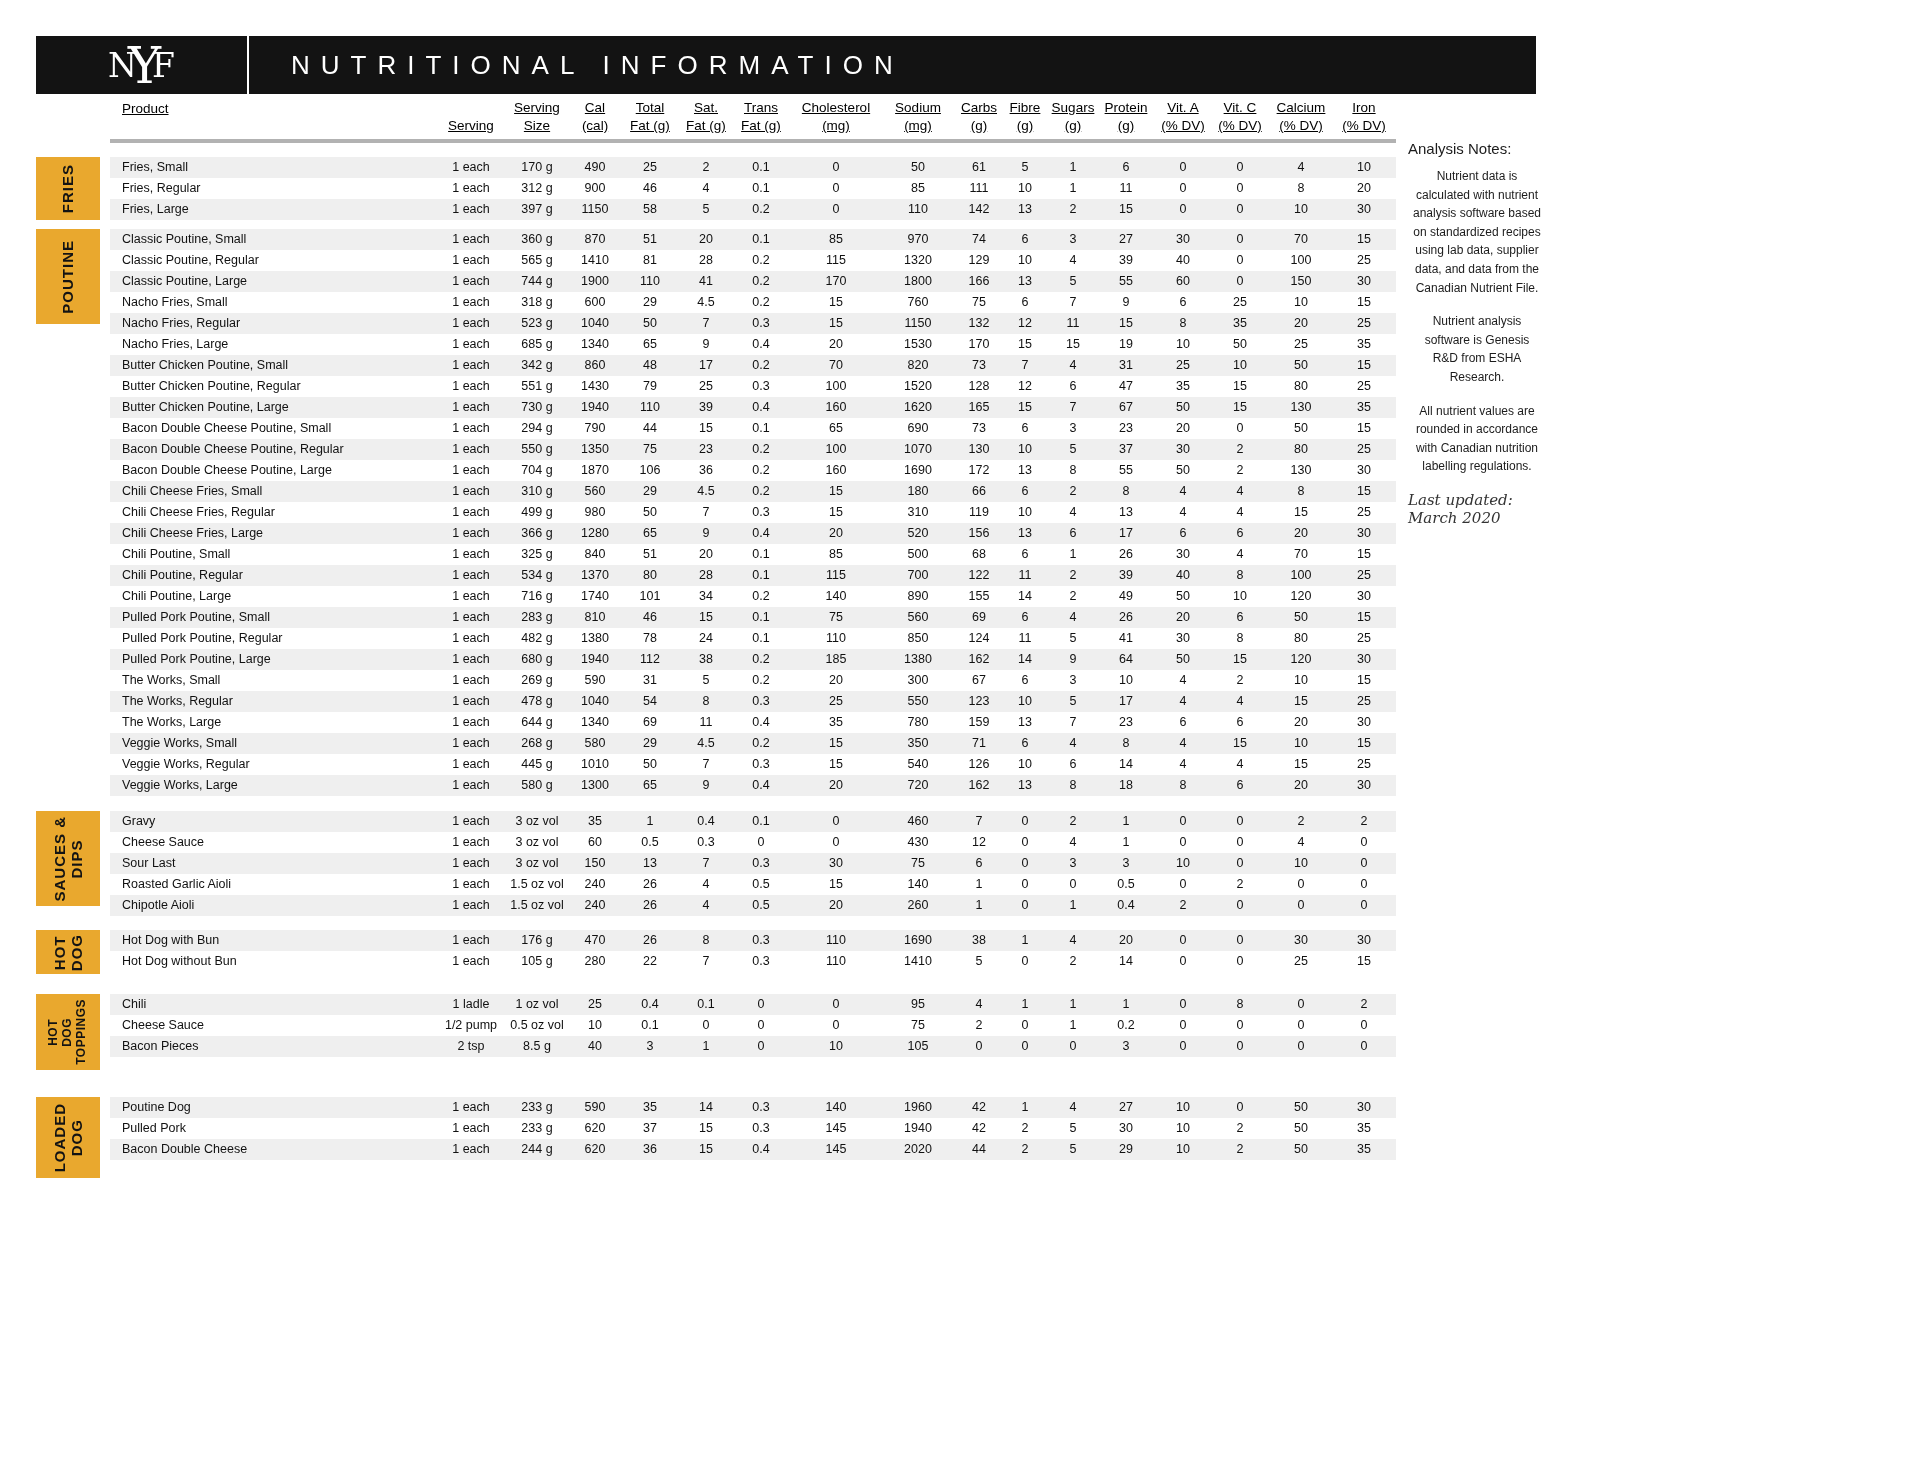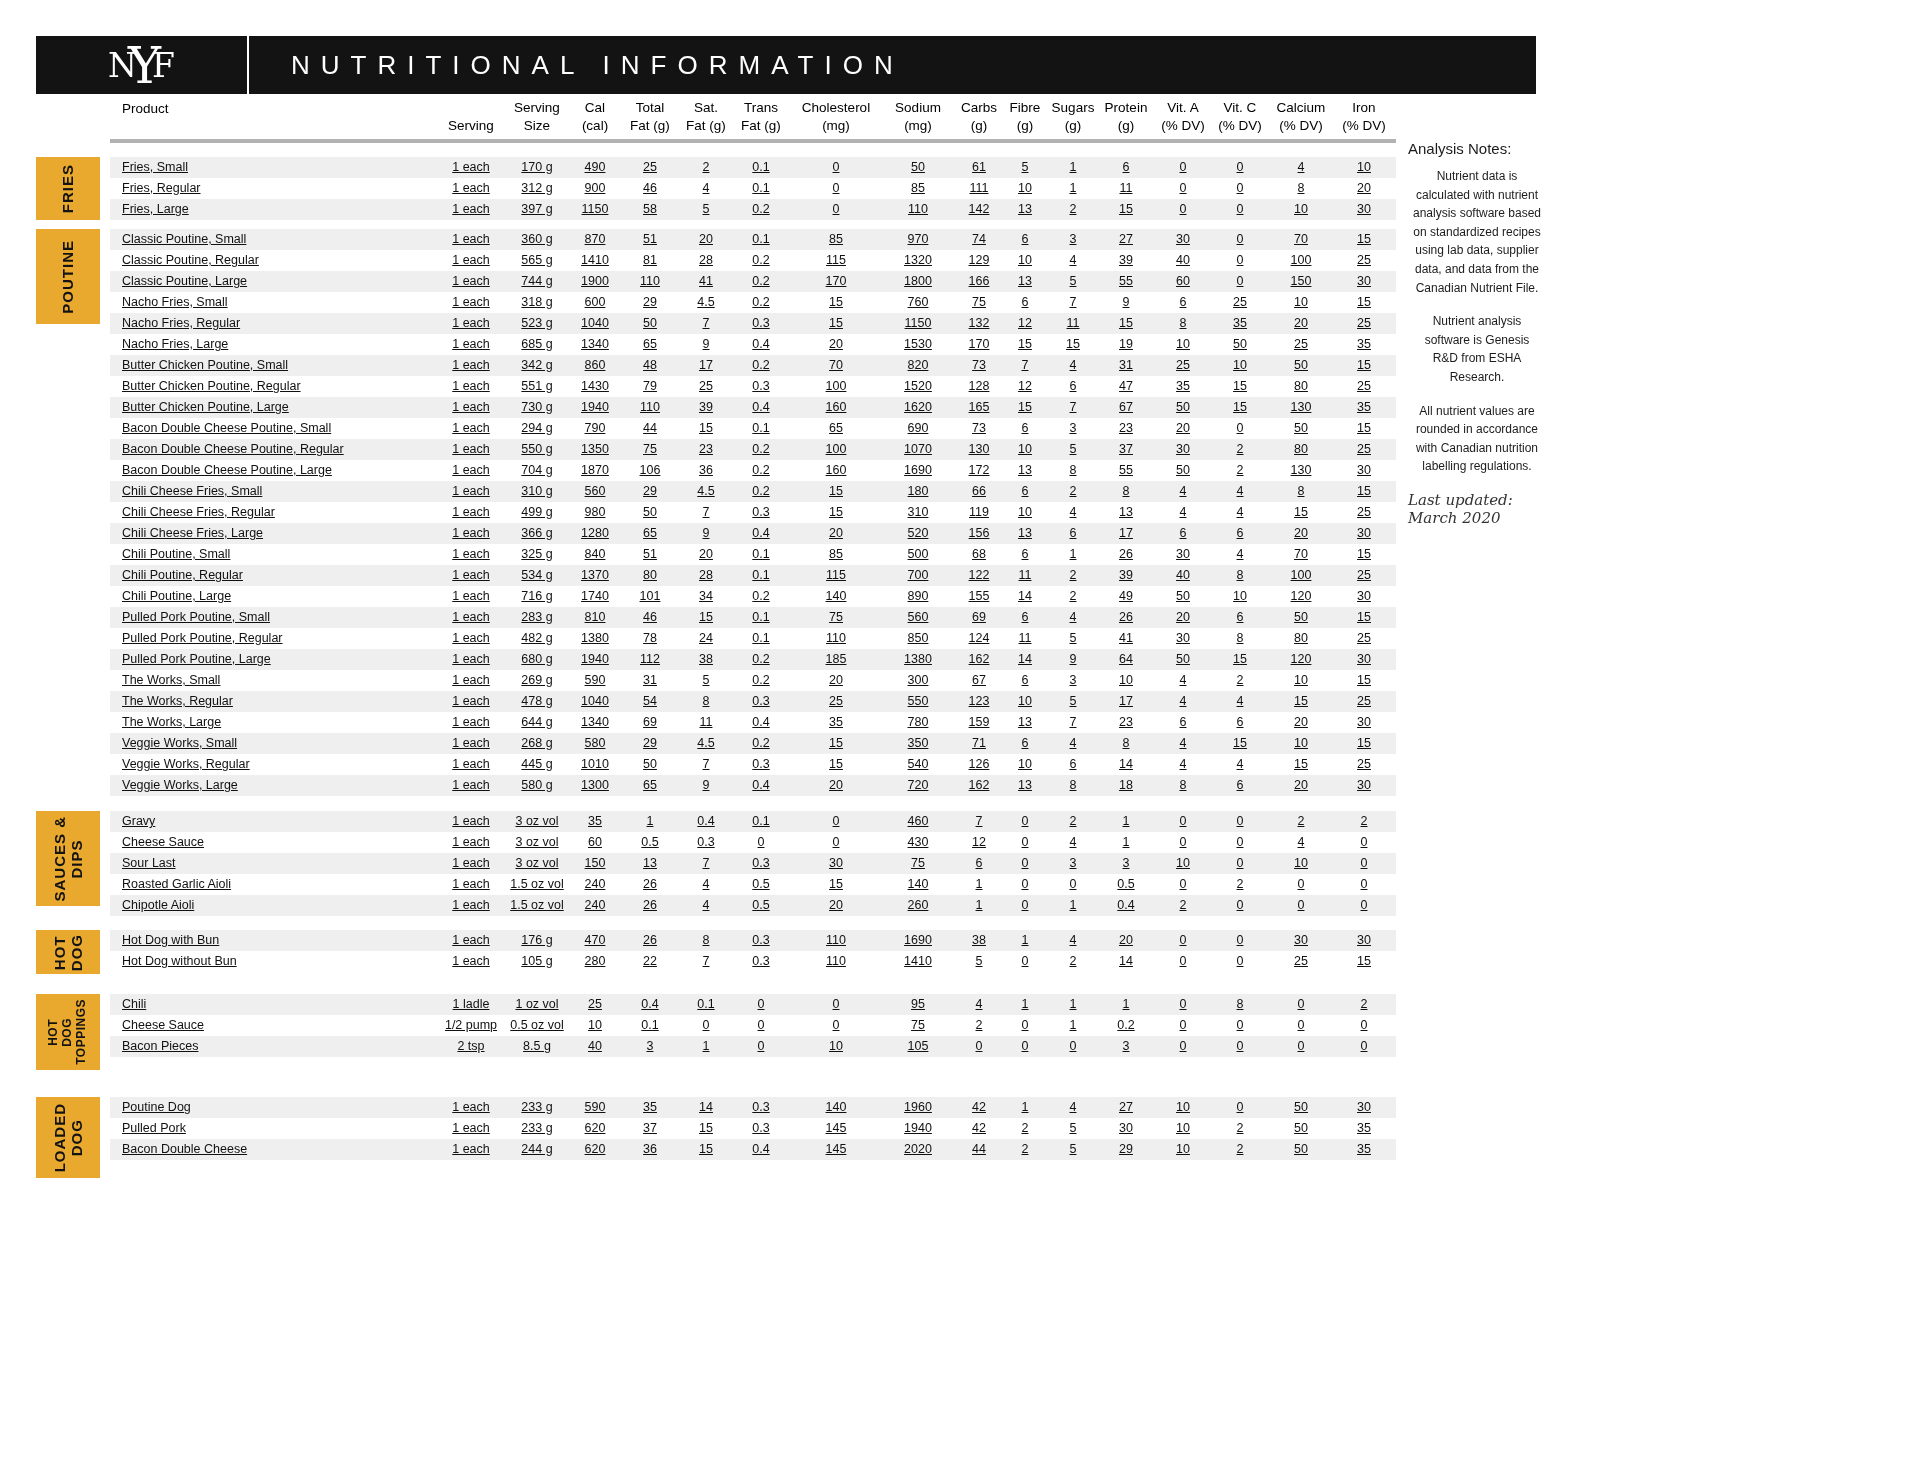--- a/index.html
+++ b/index.html
@@ -17,21 +17,21 @@
   .logo{width:211px;height:100%;display:flex;justify-content:center;align-items:center;font-family:"DejaVu Serif",serif;color:#fff;line-height:1;}
   .logo .ln,.logo .lf{font-size:33px;}
   .logo .ly{font-size:50px;margin:0 -9px;position:relative;top:1px;z-index:1;}
   .hdr-divider{width:2px;height:100%;background:#fff;}
   .hdr-title{margin-left:42px;color:#fff;font-size:26px;letter-spacing:11px;white-space:nowrap;}
 
   
   .table-wrap{position:absolute;left:36px;top:99px;width:1360px;}
   .thead{margin-left:74px;display:grid;grid-template-columns:var(--cols);border-bottom:4px solid #b2b2b2;padding-bottom:5px;}
   .hcell{display:flex;flex-direction:column;justify-content:flex-end;align-items:center;font-size:13.5px;line-height:1.3;color:#000;text-align:center;}
-  .hcell span{display:block;min-height:17px;}
+  .hcell span{display:block;min-height:17px;text-decoration:underline;}
   .hcell.col-0{align-items:flex-start;padding-left:12px;text-align:left;}
 
   .section{display:flex;align-items:flex-start;}
   .section-0{margin-top:14px;}
   .section-1{margin-top:9px;}
   .section-2{margin-top:15px;}
   .section-3{margin-top:14px;}
   .section-4{margin-top:20px;}
   .section-5{margin-top:27px;}
 
@@ -39,21 +39,21 @@
   .section-0 .tab{height:63px;}
   .section-1 .tab{height:95px;}
   .section-2 .tab{height:95px;}
   .section-3 .tab{height:44px;}
   .section-4 .tab{height:76px;}
   .section-5 .tab{height:81px;}
   .tab-text{writing-mode:vertical-rl;transform:rotate(180deg);text-align:center;font-weight:bold;font-size:15px;letter-spacing:1px;color:#131313;line-height:1.15;}
   .section-4 .tab-text{font-size:12px;letter-spacing:.5px;}
 
   .rows{flex:1;margin-left:10px;}
-  .row{display:grid;grid-template-columns:var(--cols);height:21px;line-height:21px;font-size:12.5px;color:#111;text-decoration:underline;}
+  .row{display:grid;grid-template-columns:var(--cols);height:21px;line-height:21px;font-size:12.5px;color:#111;}
   .row:nth-child(odd){background:var(--stripe);}
   .cell{text-align:center;white-space:nowrap;overflow:hidden;}
   .cell.col-0{text-align:left;padding-left:12px;}
 
   
   .notes{position:absolute;left:1408px;top:140px;width:138px;color:#1c1c1c;}
   .notes-title{font-size:15px;font-weight:normal;margin:0 0 10px;}
   .notes p{font-size:12px;line-height:1.55;margin:0 4px 15px;text-align:center;}
   .notes .updated{font-family:"DejaVu Serif",serif;font-style:italic;font-size:15px;color:#333;margin-top:4px;}
 </style>

